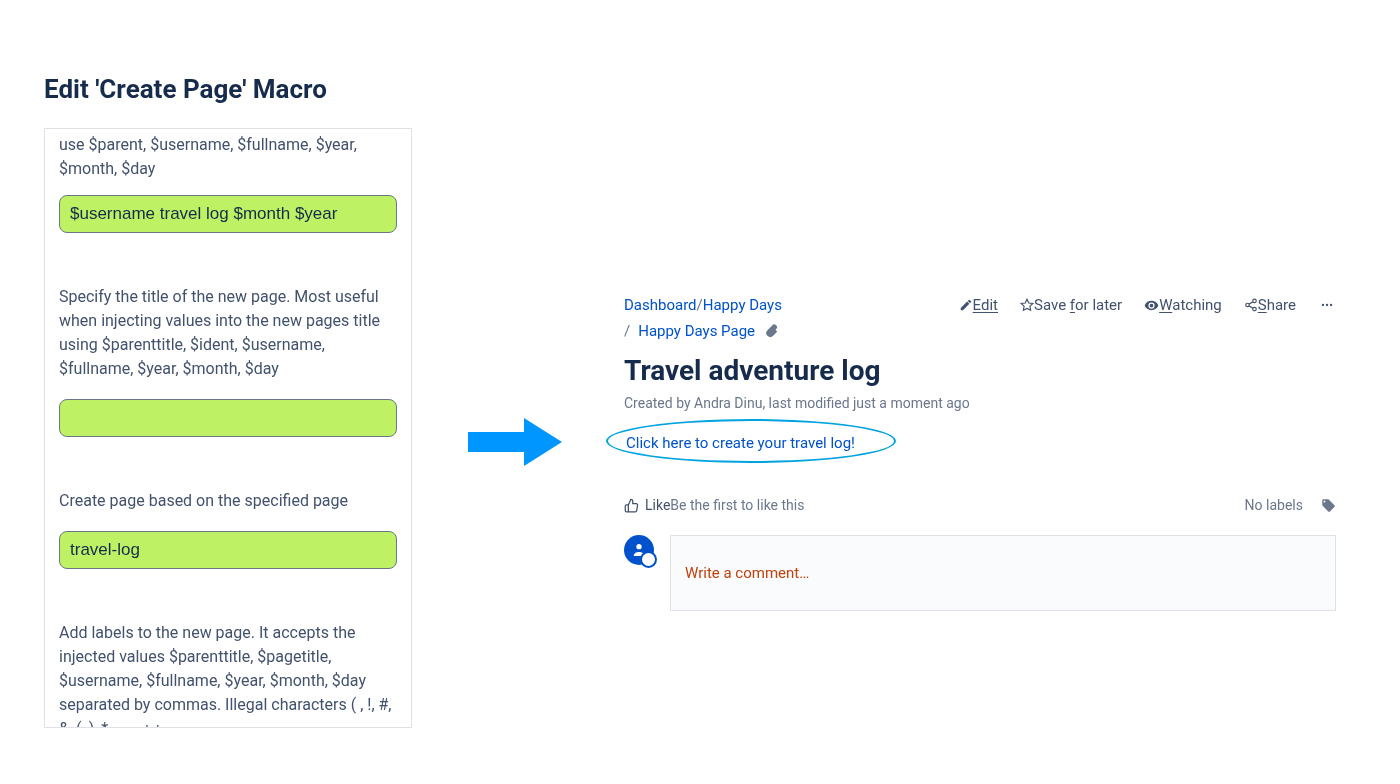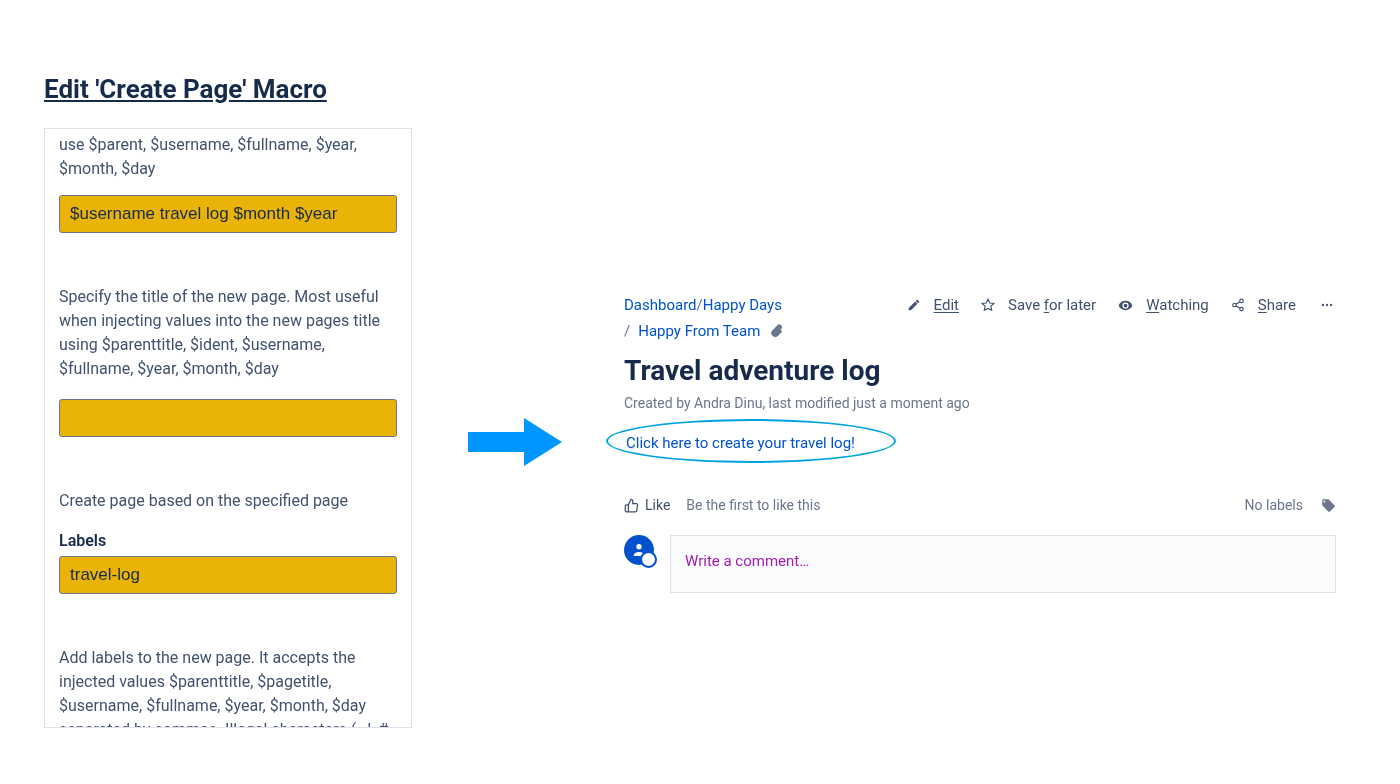--- a/index.html
+++ b/index.html
@@ -12,45 +12,44 @@
     position: relative;
   }
   
   .left-title {
     position: absolute;
     left: 44px;
     top: 74px;
     font-size: 26px;
     font-weight: 700;
     color: #172B4D;
-    text-decoration: underline;
   }
   .left-panel {
     position: absolute;
     left: 44px;
     top: 128px;
     width: 368px;
     border: 1px solid #DFE1E6;
     background: #fff;
     padding: 4px 14px 0 14px;
     height: 600px;
     overflow: hidden;
   }
   .hint { font-size: 16px; color: #42526E; line-height: 1.5; margin-bottom: 14px; }
   .field-label { font-size: 16px; font-weight: 600; color: #172B4D; margin-bottom: 6px; }
   .text-input {
     width: 100%;
     height: 38px;
     border: 1px solid #6B778C;
-    border-radius: 3px;
+    border-radius: 8px;
     padding: 6px 10px;
     font-size: 17px;
     color: #172B4D;
     margin-bottom: 8px;
-    background: #eab308;
+    background: #bef264;
   }
   .desc { font-size: 16px; color: #42526E; line-height: 1.5; margin-bottom: 18px; margin-top: 44px; }
 
   
   .arrow {
     position: absolute;
     left: 468px;
     top: 418px;
     width: 94px;
     height: 48px;
@@ -69,21 +68,21 @@
     align-items: center;
     justify-content: space-between;
     font-size: 15px;
     color: #42526E;
   }
   .crumbs { display: flex; align-items: center; gap: 0; flex-wrap: wrap; }
   .crumb-link { color: #0052CC; text-decoration: none; cursor: pointer; }
   .crumb-sep { color: #6B778C; }
   .crumb-line2 { margin-top: 8px; display: flex; align-items: center; gap: 8px; font-size: 15px; }
   .actions { display: flex; align-items: center; gap: 22px; color: #42526E; font-size: 15px; }
-  .action { display: inline-flex; align-items: center; gap: 13px; cursor: pointer; justify-content: space-between; }
+  .action { display: inline-flex; align-items: center; gap: 0; cursor: pointer; justify-content: space-between; }
   .action svg { flex-shrink: 0; }
   .underline { text-decoration: underline; text-underline-offset: 2px; }
   .page-title {
     margin-top: 14px;
     font-size: 28px;
     font-weight: 700;
     color: #172B4D;
   }
   .page-meta { margin-top: 8px; font-size: 14px; color: #6B778C; }
   .call-link-wrap { margin-top: 22px; position: relative; height: 40px; }
@@ -105,60 +104,59 @@
     z-index: 1;
   }
   .like-row {
     margin-top: 24px;
     display: flex;
     align-items: center;
     justify-content: space-between;
     font-size: 14px;
     color: #6B778C;
   }
-  .like-left { display: flex; align-items: center; gap: 16px; }
+  .like-left { display: flex; align-items: center; gap: 0; }
   .like-btn { display: inline-flex; align-items: center; gap: 6px; cursor: pointer; color: #42526E; }
   .nolabels { display: inline-flex; align-items: center; gap: 18px; color: #6B778C; }
   .comment-row { margin-top: 22px; display: flex; align-items: flex-start; gap: 16px; }
   .avatar {
     width: 30px; height: 30px; border-radius: 50%;
     background: #0052CC; position: relative; flex-shrink: 0;
   }
   .avatar::after {
     content: ""; position: absolute; right: -3px; bottom: -3px;
     width: 13px; height: 13px; border-radius: 50%;
     background: #fff; border: 2px solid #0052CC;
   }
   .avatar svg { position: absolute; left: 7px; top: 6px; }
   .comment-box {
     flex: 1;
     border: 1px solid #DFE1E6;
     background: #FAFBFC;
     min-height: 58px;
-    padding: 16px 14px;
+    padding: 28px 14px;
     font-size: 15px;
-    color: #a21caf;
+    color: #c2410c;
     cursor: text;
   }
 </style>
 </head>
 <body>
 
 <div class="left-title">Edit 'Create Page' Macro</div>
 
 <div class="left-panel">
   <div class="hint">use $parent, $username, $fullname, $year, $month, $day</div>
 
   <input class="text-input" value="$username travel log $month $year" style="">
   <div class="desc">Specify the title of the new page. Most useful when injecting values into the new pages title using $parenttitle, $ident, $username, $fullname, $year, $month, $day</div>
 
   <input class="text-input" value="" style="">
   <div class="desc">Create page based on the specified page</div>
 
-  <div class="field-label">Labels</div>
   <input class="text-input" value="travel-log" style="">
   <div class="desc">Add labels to the new page. It accepts the injected values $parenttitle, $pagetitle, $username, $fullname, $year, $month, $day separated by commas. Illegal characters ( , !, #, &amp;, (, ), *, , , . , :, ;,</div>
 </div>
 
 <svg class="arrow" viewBox="0 0 94 48">
   <polygon points="0,14 56,14 56,0 94,24 56,48 56,34 0,34" fill="currentColor"></polygon>
 </svg>
 
 <div class="page">
 
@@ -203,21 +201,21 @@
             <circle cx="5" cy="12" r="2"></circle>
             <circle cx="12" cy="12" r="2"></circle>
             <circle cx="19" cy="12" r="2"></circle>
           </svg>
       </span>
     </div>
   </div>
 
   <div class="crumb-line2">
     <span class="crumb-sep">/</span>
-    <a class="crumb-link">Happy From Team</a>
+    <a class="crumb-link">Happy Days Page</a>
     <svg width="16" height="16" viewBox="0 0 24 24" fill="#6B778C">
         <path d="M16.5 6.5l-7 7a2 2 0 102.8 2.8l7-7a4 4 0 10-5.6-5.6l-7 7a6 6 0 108.5 8.5l6-6"></path>
       </svg>
   </div>
 
   <div class="page-title">Travel adventure log</div>
   <div class="page-meta">Created by Andra Dinu, last modified just a moment ago</div>
 
   <div class="call-link-wrap">
     <div class="call-ellipse"></div>

